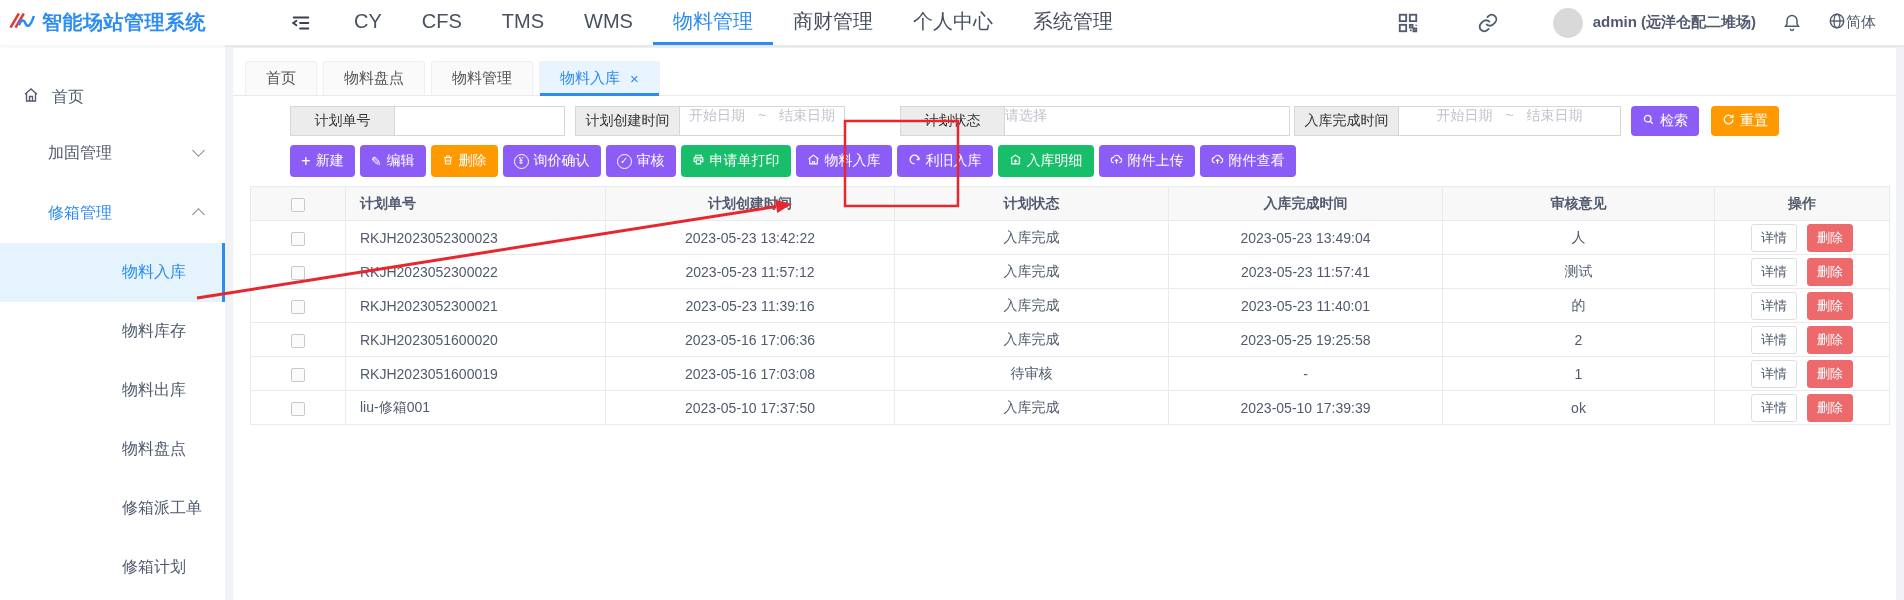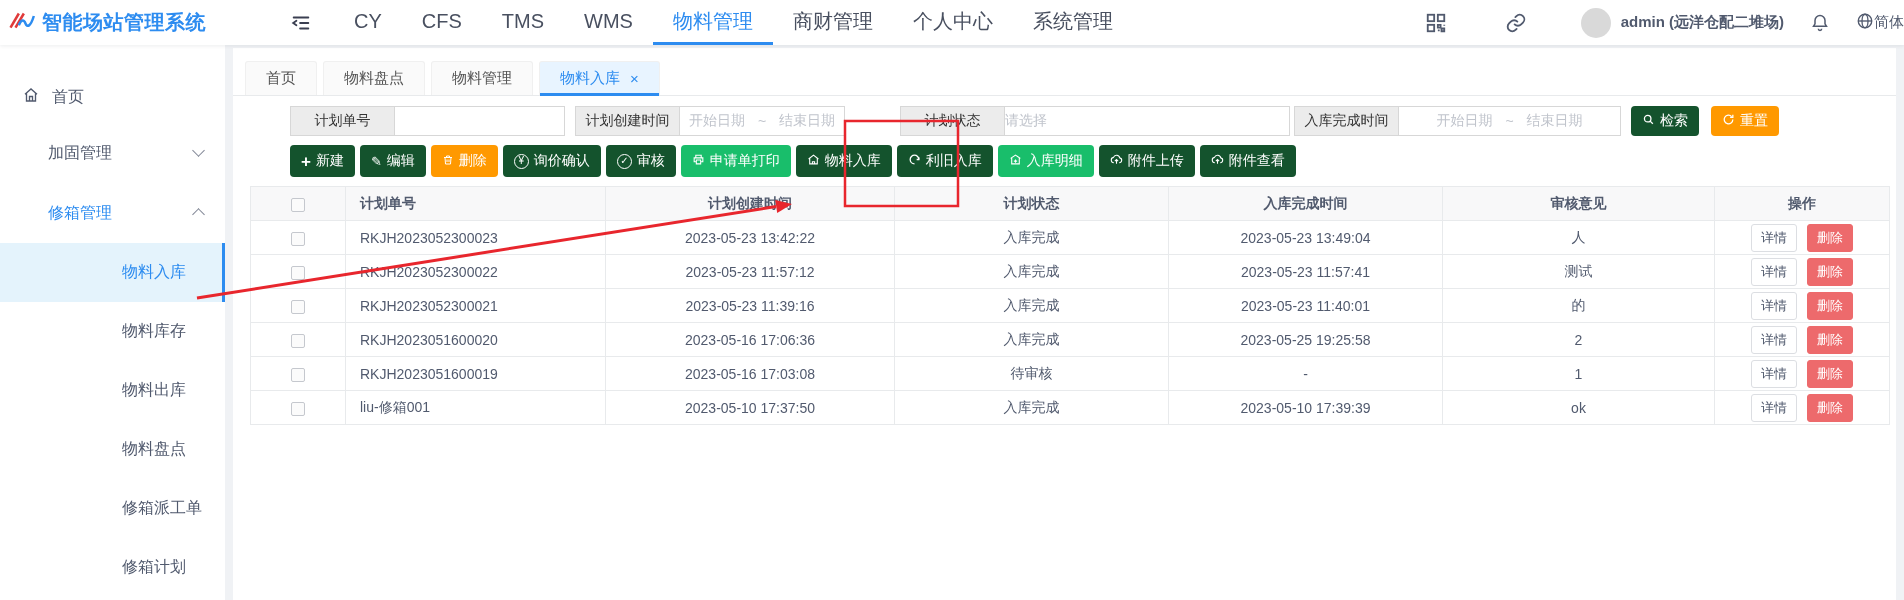--- a/index.html
+++ b/index.html
@@ -10,21 +10,21 @@
   
   .topbar { position:absolute; top:0; left:0; width:100%; height:45px; background:#fff;
             display:flex; align-items:center; box-shadow:0 1px 4px rgba(0,21,41,.08); z-index:5; }
   .logo { display:flex; align-items:center; gap:4px; padding-left:8px; width:252px; }
   .logo-text { font-size:20px; font-weight:700; color:#2d8cf0; letter-spacing:.5px; white-space:nowrap; }
   .collapse { margin-left:38px; display:flex; cursor:pointer; }
   .topnav { display:flex; height:100%; margin-left:22px; }
   .topnav-item { display:flex; align-items:center; padding:0 20px; font-size:20px; color:#495060;
                  cursor:pointer; height:100%; border-bottom:3px solid transparent; white-space:nowrap; }
   .topnav-item.active { color:#2d8cf0; border-bottom-color:#2d8cf0; }
-  .top-right { margin-left:auto; display:flex; align-items:center; }
+  .top-right { margin-left:auto; display:flex; align-items:center; padding-right:28px; }
   .icon-btn { display:flex; align-items:center; cursor:pointer; }
   .mr60{margin-right:58px;} .mr54{margin-right:54px;}
   .avatar { width:30px; height:30px; border-radius:50%; background:#d9d9d9; margin-right:10px; }
   .user-name { font-size:15px; font-weight:700; color:#515a6e; margin-right:26px; white-space:nowrap; }
   .lang { display:flex; align-items:center; font-size:15px; color:#515a6e; cursor:pointer; margin-left:26px; }
 
   
   .sidebar { position:absolute; top:45px; left:0; width:225px; height:555px; background:#fff; padding-top:26px; z-index:2; }
   .side-home { height:52px; display:flex; align-items:center; padding-left:22px; gap:12px;
                font-size:16px; color:#515a6e; cursor:pointer; }
@@ -49,28 +49,28 @@
          color:#555; cursor:pointer; position:relative; white-space:nowrap; }
   .tab.active { background:#e8f4ff; color:#2d8cf0; }
   .tab.active::after { content:""; position:absolute; left:0; right:0; bottom:-1px; height:3px; background:#2d8cf0; }
   .tab-close { margin-left:10px; font-size:15px; cursor:pointer; }
 
   .filters { display:flex; align-items:center; margin-top:10px; padding-left:12px; }
   .fgroup { display:flex; }
   .flabel { width:105px; height:30px; background:#ececec; border:1px solid #d7d7d7; display:flex;
             align-items:center; justify-content:center; font-size:14px; color:#333; white-space:nowrap; }
   .finput { height:30px; background:#fff; border:1px solid #d7d7d7; border-left:none; display:flex;
-            align-items:center; font-size:14px; color:#c0c4cc; cursor:text; }
+            align-items:flex-start; font-size:14px; color:#c0c4cc; cursor:text; }
   .w170{width:170px;} .w165{width:165px; justify-content:center; gap:13px;}
   .w285{width:285px; } .w222{width:222px; justify-content:center; gap:13px;}
   .ml45{margin-left:45px;} .ml10{margin-left:10px;} .ml55{margin-left:55px;} .ml4{margin-left:4px;}
 
   .btn { height:30px; border:none; border-radius:4px; color:#fff; font-size:14px; display:inline-flex;
          align-items:center; gap:5px; padding:0 11px; cursor:pointer; white-space:nowrap; }
-  .btn-blue{background:#14532d;} .btn-orange{background:#ff9900;} .btn-green{background:#19be6b;}
+  .btn-blue{background:#8b5cf6;font-family:Liberation Serif, serif;} .btn-orange{background:#ff9900;} .btn-green{background:#19be6b;}
   .search-btn{margin-left:10px;} .reset-btn{margin-left:12px;}
 
   .toolbar { display:flex; margin-top:9px; padding-left:12px; }
   .tbtn { height:32px; margin-left:5px; }
   .tbtn.first { margin-left:45px; }
   .plus { font-size:17px; font-weight:700; line-height:1; }
   .glyph-ic { font-size:13px; line-height:1; }
   .circ { width:15px; height:15px; border:1.5px solid #fff; border-radius:50%; font-size:10px;
           display:inline-flex; align-items:center; justify-content:center; line-height:1; }
 

